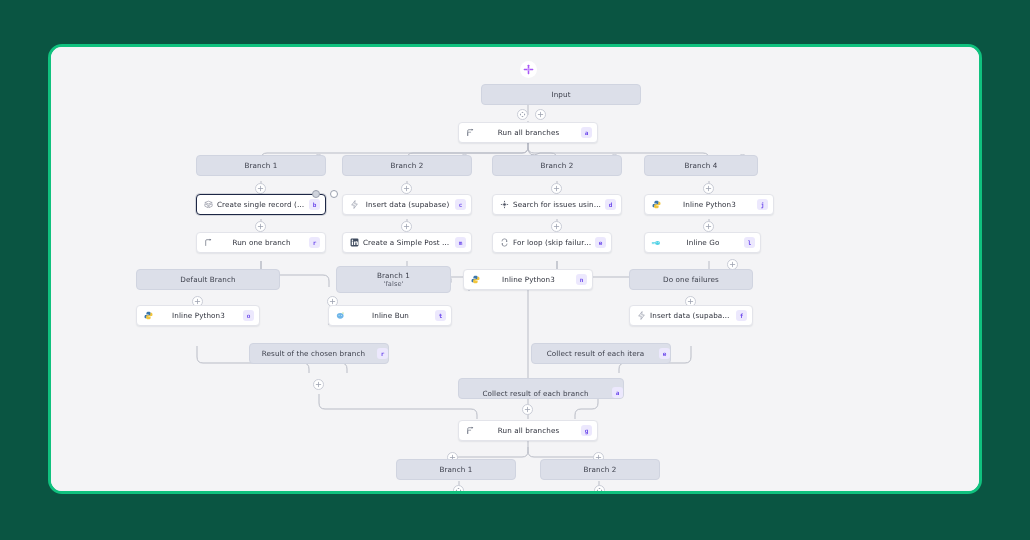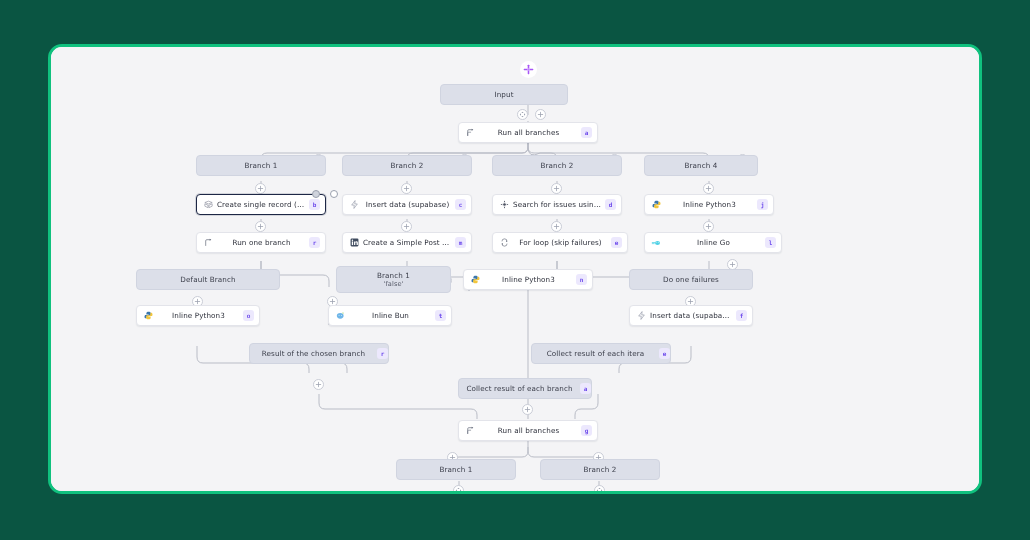--- a/index.html
+++ b/index.html
@@ -200,21 +200,21 @@
         <g fill="#a855f7">
           <rect x="10.3" y="1.5" width="3.4" height="8.2" rx="1"></rect>
           <rect x="14.3" y="10.3" width="8.2" height="3.4" rx="1"></rect>
           <rect x="10.3" y="14.3" width="3.4" height="8.2" rx="1"></rect>
           <rect x="1.5" y="10.3" width="8.2" height="3.4" rx="1"></rect>
           <rect x="9.4" y="9.4" width="5.2" height="5.2" rx="1.1" fill="#c084fc"></rect>
         </g>
       </svg>
     </div>
 
-    <div class="node branch" style="left:389px; top:37px; width:128px;">
+    <div class="node branch" style="left:430px; top:37px; width:160px;">
       <span>Input</span>
     </div>
 
     <div class="conn" style="left:466px; top:62px;">
       <svg width="7" height="7" viewBox="0 0 12 12">
           <path d="M6 1.2 L8 3.4 H4 Z M6 10.8 L4 8.6 H8 Z M1.2 6 L3.4 4 V8 Z M10.8 6 L8.6 8 V4 Z" fill="#9aa0ae"></path>
         </svg>
     </div>
     <div class="conn" style="left:484px; top:62px;">
       <svg width="7" height="7" viewBox="0 0 12 12">
@@ -373,34 +373,34 @@
             <rect x="1" y="1" width="14" height="14" rx="2" fill="#3f4b5e"></rect>
             <rect x="3.2" y="6" width="2.3" height="6.6" fill="#fff"></rect>
             <circle cx="4.35" cy="4" r="1.3" fill="#fff"></circle>
             <path d="M7.2 6 h2.2 v1 c.4-.7 1.2-1.2 2.2-1.2 1.6 0 2.4 1 2.4 2.9 v3.9 h-2.3 V9.2 c0-1-.4-1.5-1.1-1.5 -.8 0-1.2.5-1.2 1.5 v3.4 H7.2 Z" fill="#fff"></path>
           </svg>
       </span>
       <span class="label">Create a Simple Post (User) (...</span>
       <span class="badge">m</span>
     </div>
 
-    <div class="node module" style="left:441px; top:185px; width:136px;">
+    <div class="node module" style="left:441px; top:185px; width:120px;">
       <span class="ico">
         <svg width="9" height="9" viewBox="0 0 16 16">
             <path d="M3.5 6 A4.5 4.5 0 0 1 12.5 6" stroke="#6b7280" stroke-width="1.2" fill="none"></path>
             <path d="M12.5 10 A4.5 4.5 0 0 1 3.5 10" stroke="#6b7280" stroke-width="1.2" fill="none"></path>
             <path d="M11 3.6 L13 6 L10.7 7" fill="#6b7280"></path>
             <path d="M5 12.4 L3 10 L5.3 9" fill="#6b7280"></path>
           </svg>
       </span>
       <span class="label">For loop (skip failures)</span>
       <span class="badge">e</span>
     </div>
 
-    <div class="node module" style="left:593px; top:185px; width:138px;">
+    <div class="node module" style="left:593px; top:185px; width:117px;">
       <span class="ico">
         <svg width="10" height="10" viewBox="0 0 16 16">
             <path d="M2 7.2 h4 M2 9 h3.2" stroke="#4fd1e5" stroke-width="1.2" stroke-linecap="round"></path>
             <ellipse cx="10.4" cy="8" rx="4" ry="3.2" fill="#4fd1e5"></ellipse>
             <circle cx="9.3" cy="7.4" r=".75" fill="#fff"></circle>
             <circle cx="11.8" cy="7.4" r=".75" fill="#fff"></circle>
           </svg>
       </span>
       <span class="label">Inline Go</span>
       <span class="badge">l</span>
@@ -500,21 +500,21 @@
       <span class="label">Collect result of each itera</span>
       <span class="badge">e</span>
     </div>
 
     <div class="conn" style="left:262px; top:332px;">
       <svg width="7" height="7" viewBox="0 0 12 12">
           <path d="M6 2.2 V9.8 M2.2 6 H9.8" stroke="#9aa0ae" stroke-width="1.3" stroke-linecap="round"></path>
         </svg>
     </div>
 
-    <div class="node branch" style="left:407px; top:331px; width:134px;">
+    <div class="node branch" style="left:407px; top:331px; width:166px;align-items:flex-end;">
       <span class="label">Collect result of each branch</span>
       <span class="badge">a</span>
     </div>
 
     <div class="conn" style="left:471px; top:357px;">
       <svg width="7" height="7" viewBox="0 0 12 12">
           <path d="M6 2.2 V9.8 M2.2 6 H9.8" stroke="#9aa0ae" stroke-width="1.3" stroke-linecap="round"></path>
         </svg>
     </div>
 

